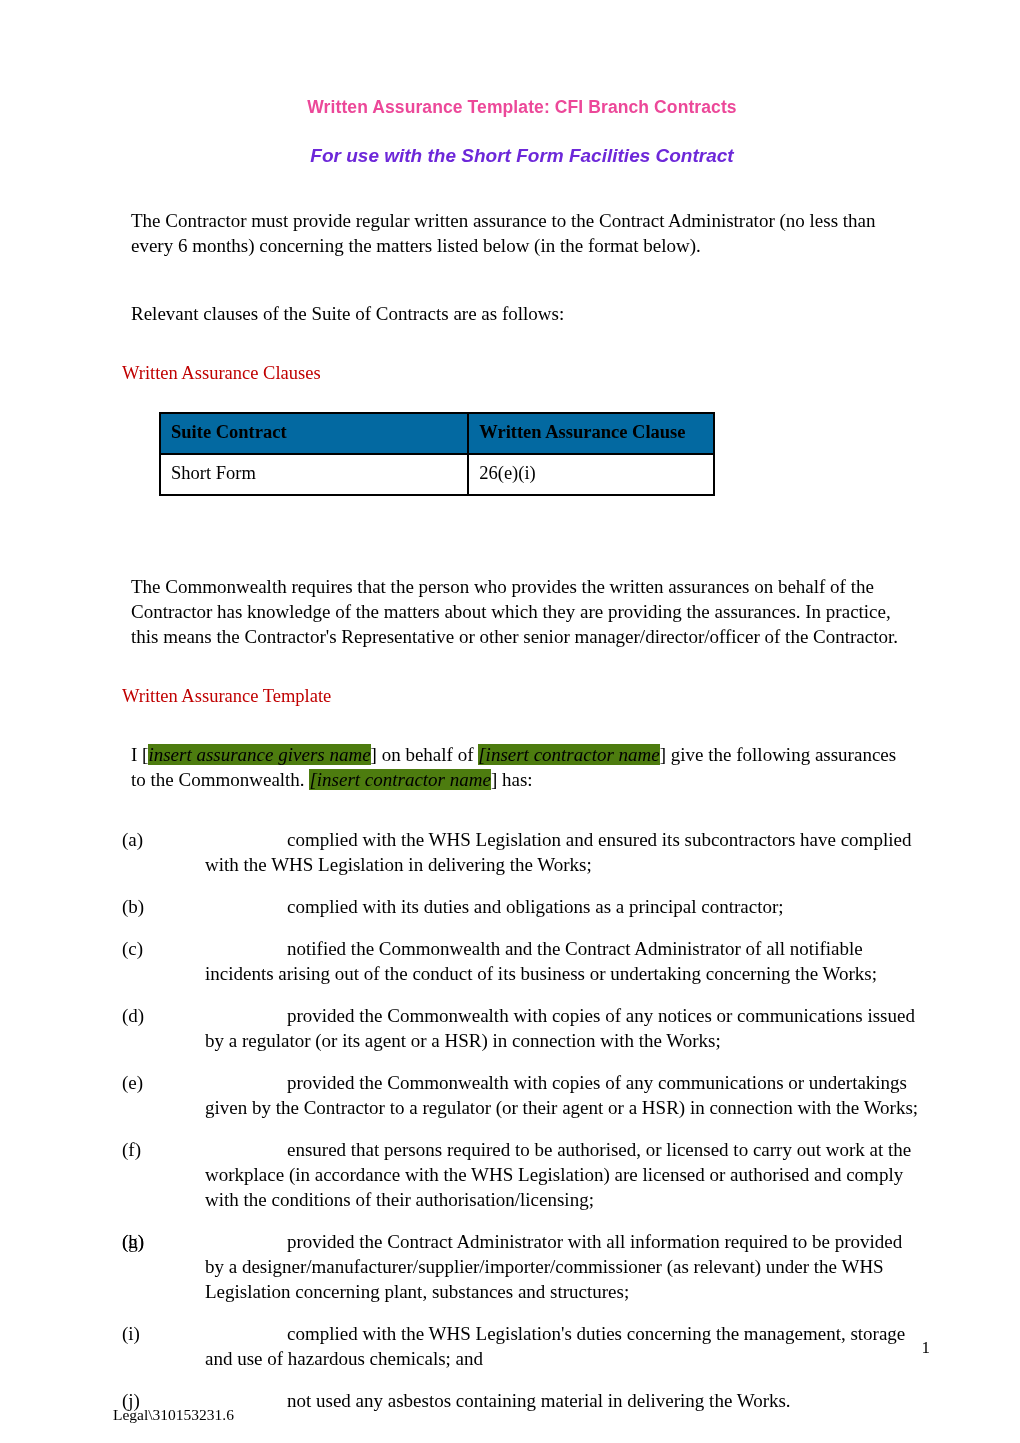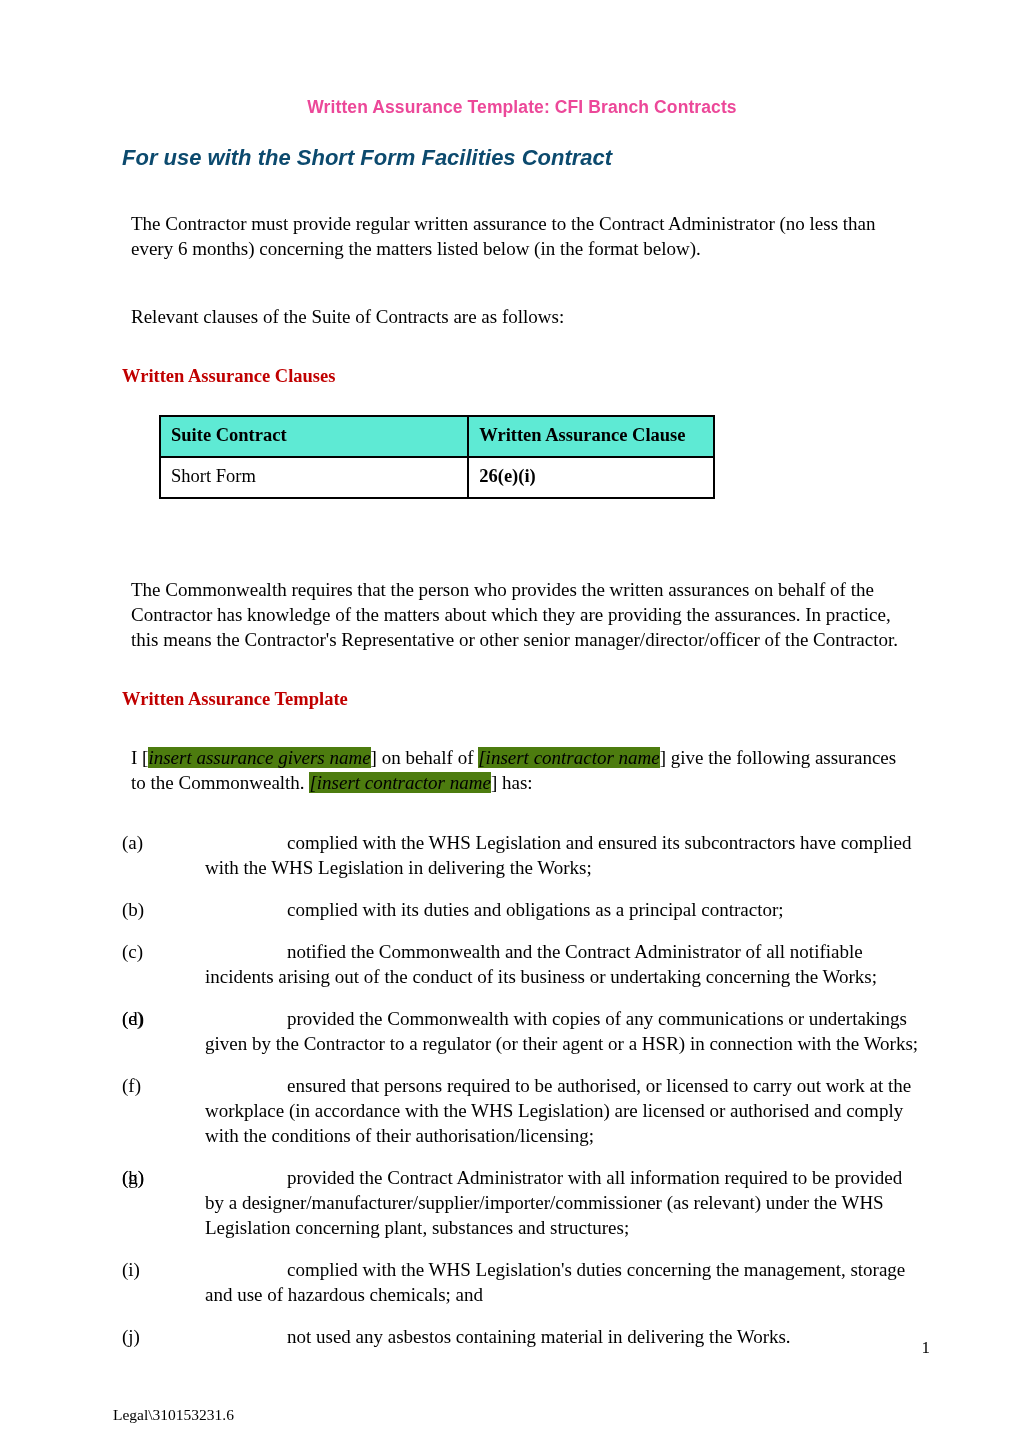--- a/index.html
+++ b/index.html
@@ -35,41 +35,42 @@
     text-align: center;
     letter-spacing: 0.1px;
     margin: 0;
     padding-top: 97px;
     line-height: 1.15;
   }
   .doc-subtitle {
     font-family: "Liberation Sans", "DejaVu Sans", sans-serif;
     font-weight: bold;
     font-style: italic;
-    font-size: 22px;
-    color: #0c4a6e;
+    font-size: 19px;
+    color: #6d28d9;
+    text-align: center;
     margin: 0;
     padding-top: 28px;
     line-height: 1.15;
   }
 
   
   p.body {
     font-size: 19px;
     line-height: 25px;
     margin: 9px;
     text-align: left;
   }
   .gap-intro   { height: 32px; }
   .gap-para    { height: 25px; }
   .gap-head    { height: 26px; }
 
   h3.section {
     font-family: "Liberation Serif", "DejaVu Serif", serif;
-    font-weight: bold;
+    font-weight: normal;
     font-size: 18.5px;
     color: #C00000;
     margin: 0;
     line-height: 24px;
   }
 
   
   .tbl-wrap {
     padding-left: 37px;
     padding-top: 27px;
@@ -82,26 +83,26 @@
   }
   table.suite td {
     border: 2px solid #000000;
     padding: 7px 10px 9px 10px;
     font-size: 18.5px;
     line-height: 22px;
     vertical-align: top;
     height: 41px;
   }
   table.suite tr.head td {
-    background: #5eead4;
+    background: #0369a1;
     font-weight: bold;
   }
   table.suite td.c1 { width: 286px; }
   table.suite td.c2 { width: 228px; }
-  table.suite tr.row td.c2 { font-weight: bold; border-radius: 18px; }
+  table.suite tr.row td.c2 { font-weight: normal; border-radius: 18px; }
 
   
   .hl {
     background: #4d7c0f;
     font-style: italic;
   }
 
   
   ol.alpha { margin: 0; padding: 0; list-style: none; }
   .item {
@@ -197,21 +198,21 @@
       <li class="item">
         <span class="marker">(a)</span><span>complied with the WHS Legislation and ensured its subcontractors have complied with the WHS Legislation in delivering the Works;</span>
       </li>
       <li class="item">
         <span class="marker">(b)</span><span>complied with its duties and obligations as a principal contractor;</span>
       </li>
       <li class="item">
         <span class="marker">(c)</span><span>notified the Commonwealth and the Contract Administrator of all notifiable incidents arising out of the conduct of its business or undertaking concerning the Works;</span>
       </li>
       <li class="item">
-        <span class="marker">(d)</span>
+        <span class="marker">(d)</span><span>provided the Commonwealth with copies of any notices or communications issued by a regulator (or its agent or a HSR) in connection with the Works;</span>
       </li>
       <li class="item">
         <span class="marker">(e)</span><span>provided the Commonwealth with copies of any communications or undertakings given by the Contractor to a regulator (or their agent or a HSR) in connection with the Works;</span>
       </li>
       <li class="item">
         <span class="marker">(f)</span><span>ensured that persons required to be authorised, or licensed to carry out work at the workplace (in accordance with the WHS Legislation) are licensed or authorised and comply with the conditions of their authorisation/licensing;</span>
       </li>
       <li class="item">
         <span class="marker">(g)</span>
       </li>

